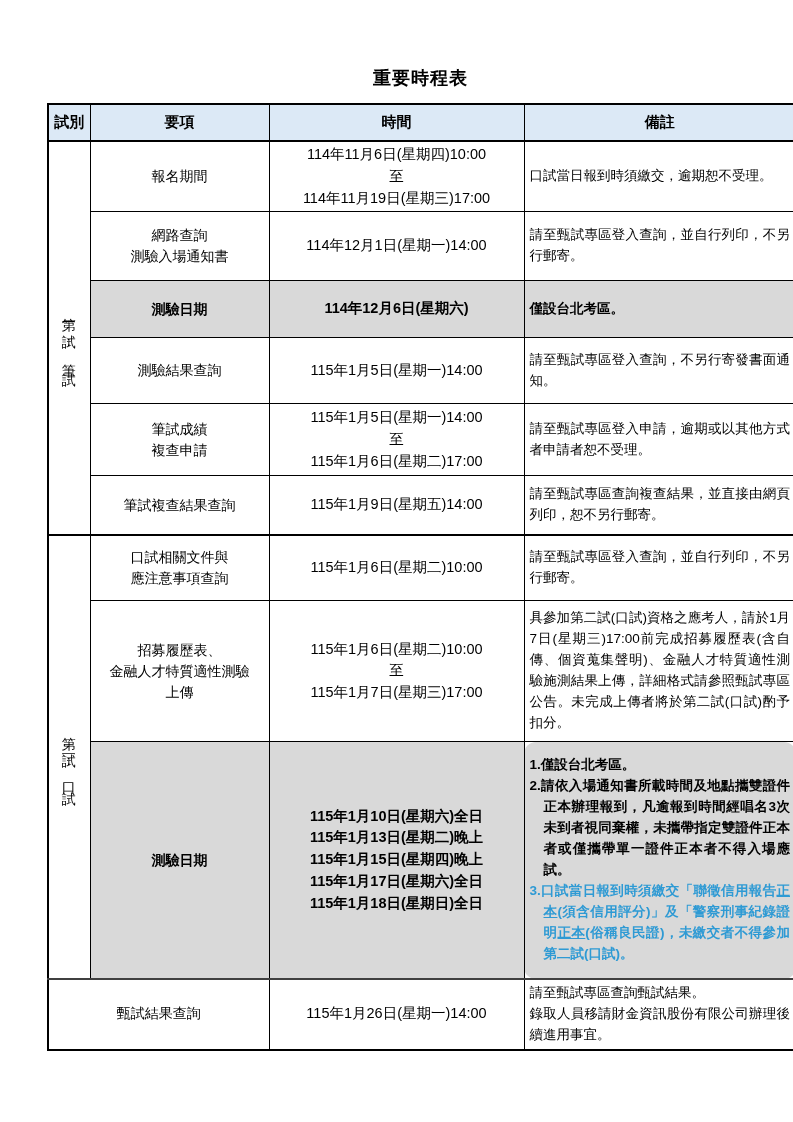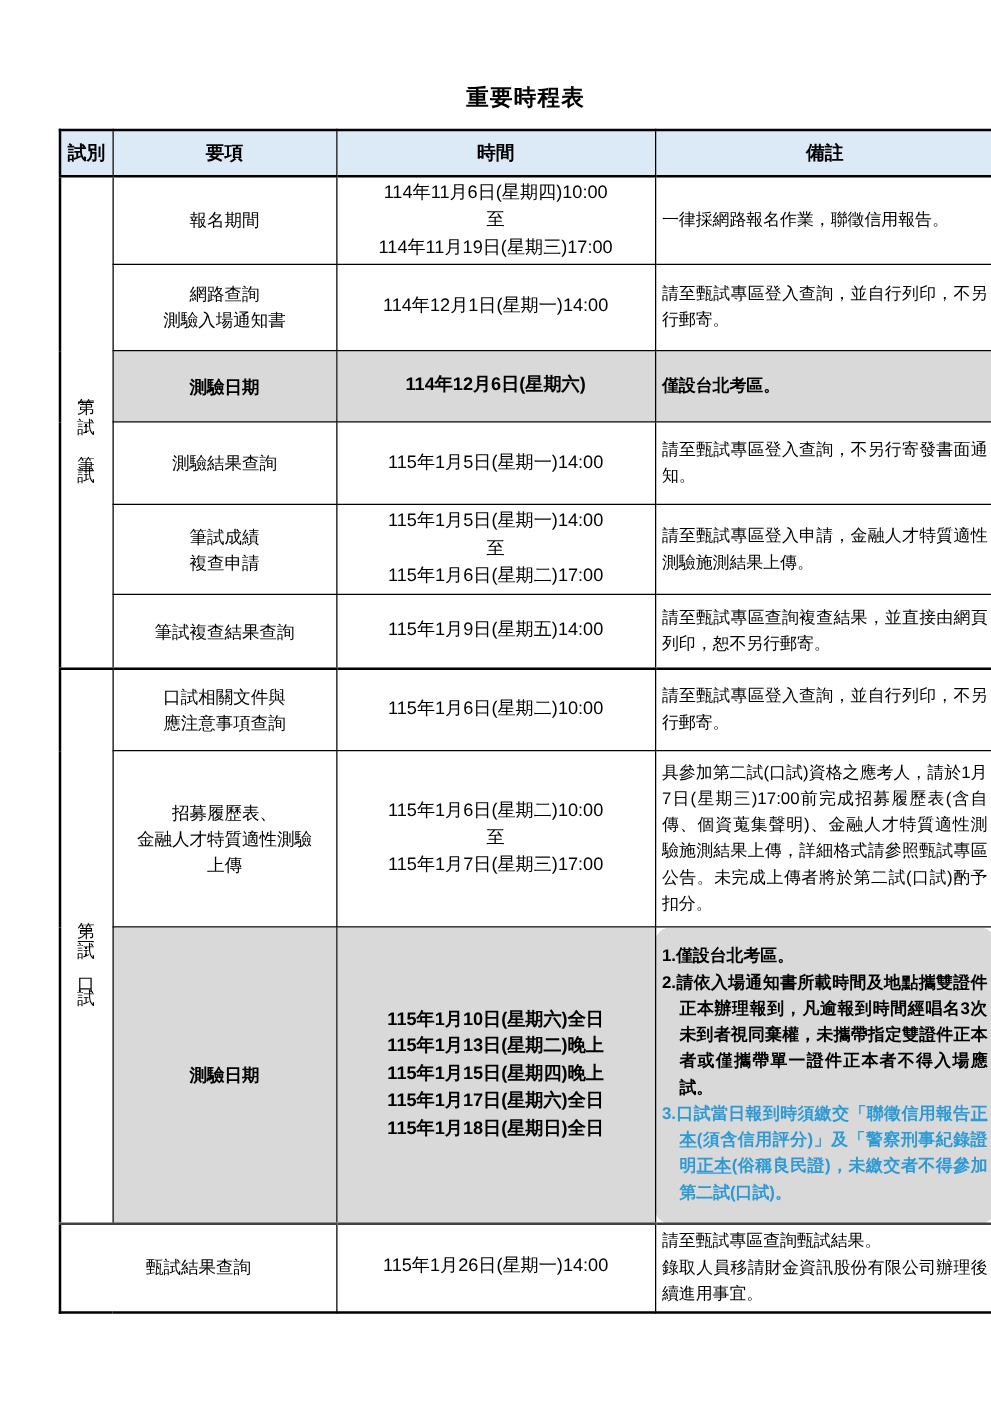--- a/index.html
+++ b/index.html
@@ -111,21 +111,21 @@
           </td>
           <td class="cell-item" style="height: 69px;">
             <div class="line">報名期間</div>
           </td>
           <td class="cell-time" style="height: 69px;">
             <div class="line">114年11月6日(星期四)10:00</div>
             <div class="line">至</div>
             <div class="line">114年11月19日(星期三)17:00</div>
           </td>
           <td class="cell-note" style="height: 69px;">
-            <div class="note-line">一律採網路報名作業，聯徵信用報告。</div>
+            <div class="note-line">口試當日報到時須繳交，逾期恕不受理。</div>
           </td>
         </tr>
         <tr>
           <td class="cell-item" style="height: 69px; text-align: center;">
             <div class="line">網路查詢</div>
             <div class="line">測驗入場通知書</div>
           </td>
           <td class="cell-time" style="height: 69px;">
             <div class="line">114年12月1日(星期一)14:00</div>
           </td>
@@ -159,21 +159,21 @@
           <td class="cell-item" style="height: 72px;">
             <div class="line">筆試成績</div>
             <div class="line">複查申請</div>
           </td>
           <td class="cell-time" style="height: 72px;">
             <div class="line">115年1月5日(星期一)14:00</div>
             <div class="line">至</div>
             <div class="line">115年1月6日(星期二)17:00</div>
           </td>
           <td class="cell-note" style="height: 72px;">
-            <div class="note-line">請至甄試專區登入申請，金融人才特質適性測驗施測結果上傳。</div>
+            <div class="note-line">請至甄試專區登入申請，逾期或以其他方式者申請者恕不受理。</div>
           </td>
         </tr>
         <tr>
           <td class="cell-item" style="height: 59px;">
             <div class="line">筆試複查結果查詢</div>
           </td>
           <td class="cell-time" style="height: 59px;">
             <div class="line">115年1月9日(星期五)14:00</div>
           </td>
           <td class="cell-note" style="height: 59px;">

